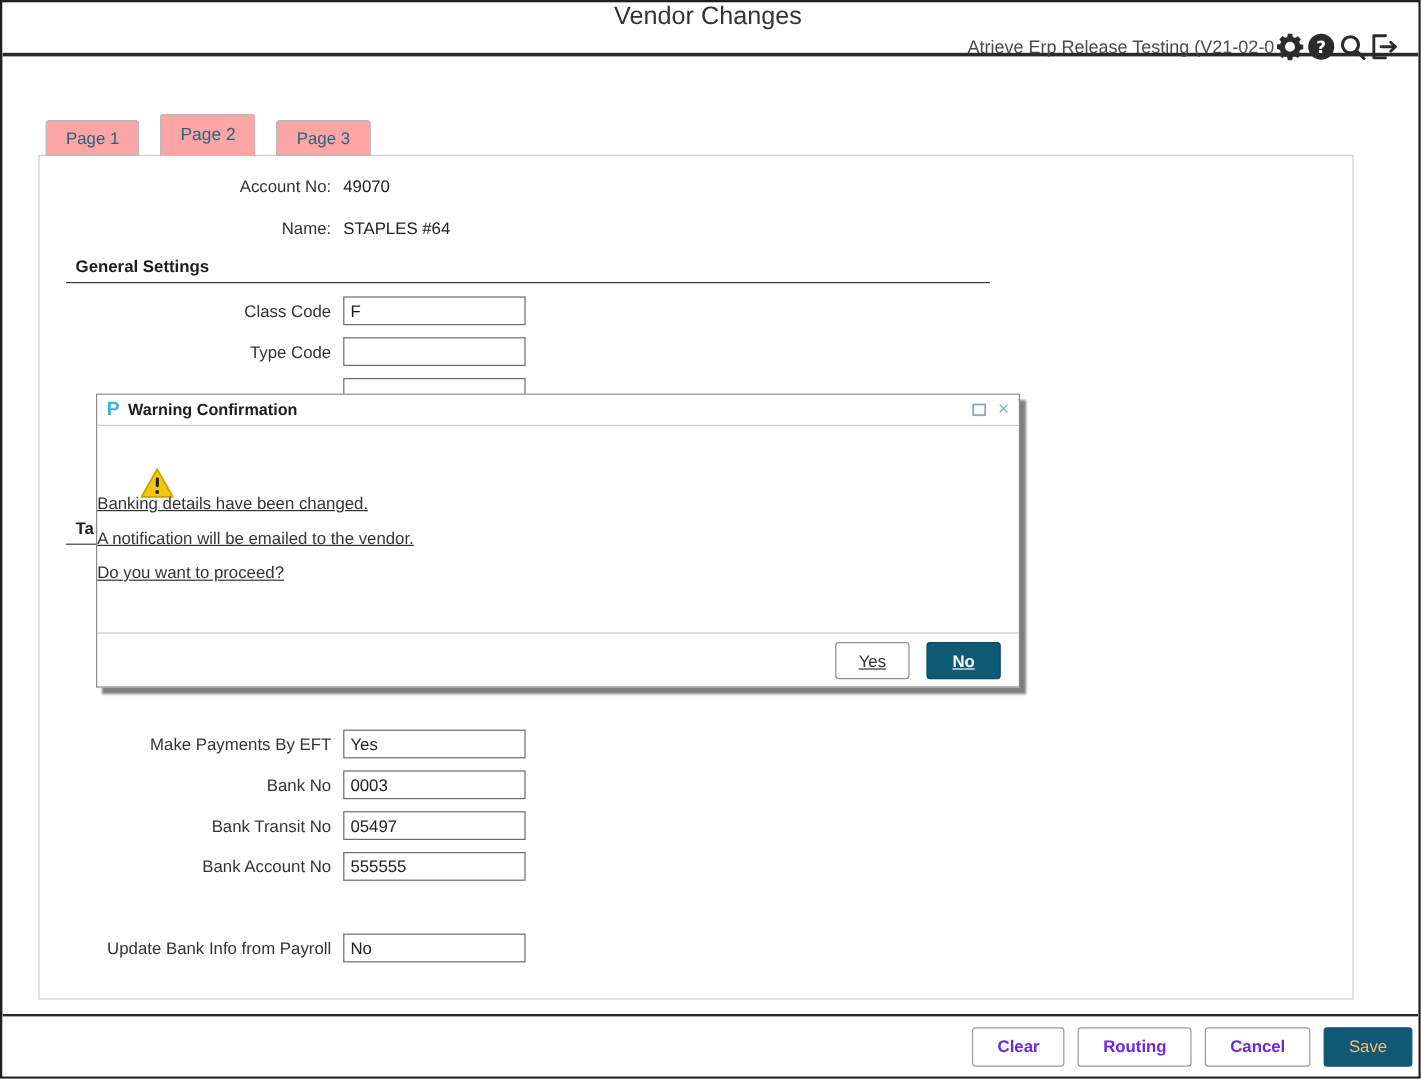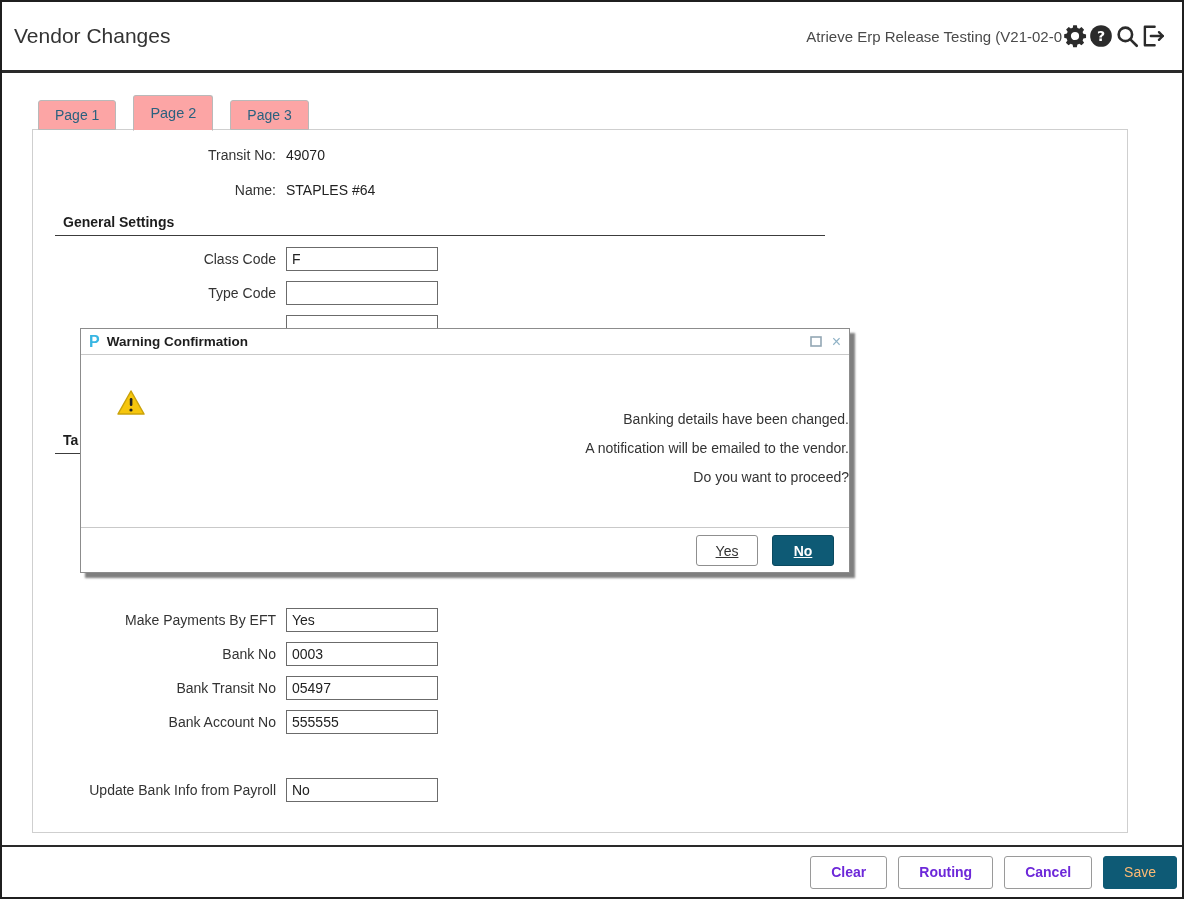--- a/index.html
+++ b/index.html
@@ -12,26 +12,27 @@
     height: 899px;
     background: #fff;
     border: 2px solid #1f1f1f;
     overflow: hidden;
   }
 
   
   .header {
     position: absolute;
     top: 0; left: 0; right: 0;
-    height: 71px;
+    height: 45px;
     border-bottom: 3px solid #2a2a2a;
     display: flex;
     align-items: center;
     padding: 0 16px 0 12px;
     background: #fff;
+    flex-direction: column;
   }
   .page-title { font-size: 21px; color: #333; }
   .header-right { margin-left: auto; display: flex; align-items: center; }
   .app-title { font-size: 15px; color: #4a4a4a; white-space: nowrap; }
   .hicon { width: 26px; height: 26px; display: block; cursor: pointer; }
 
   
   .tabs {
     position: absolute;
     left: 36px; top: 92px;
@@ -118,24 +119,25 @@
   .mtitle { font-size: 13.5px; font-weight: bold; color: #1d1d1d; }
   .mctrl { margin-left: auto; display: flex; align-items: center; gap: 10px; }
   .max-icon { display: block; cursor: pointer; }
   .close-x { font-size: 16px; color: #8fb2c6; cursor: pointer; line-height: 1; }
 
   .modal-body { position: relative; height: 172px; }
   .warn-icon { position: absolute; left: 35px; top: 34px; }
   .msgs {
     position: absolute;
     top: 50px; left: 0; right: 0;
-    text-align: right;
+    text-align: left;
     font-size: 14px;
     line-height: 29px;
     color: #333;
+    text-decoration: underline;
   }
 
   .modal-footer {
     height: 46px;
     border-top: 1px solid #c9c9c9;
     display: flex;
     align-items: center;
     justify-content: flex-end;
     gap: 14px;
     padding-right: 15px;
@@ -226,21 +228,21 @@
         <span>Page 2</span>
       </div>
     <div class="tab">
         <span>Page 3</span>
       </div>
   </div>
 
   <div class="panel">
 
     <div class="srow" style="top:17px;">
-      <span class="lbl">Transit No:</span>
+      <span class="lbl">Account No:</span>
       <span class="val">49070</span>
     </div>
     <div class="srow" style="top:52px;">
       <span class="lbl">Name:</span>
       <span class="val">STAPLES #64</span>
     </div>
 
     <div class="section-heading" style="top:84px;">General Settings</div>
 
     <div class="frow" style="top:117px;">

